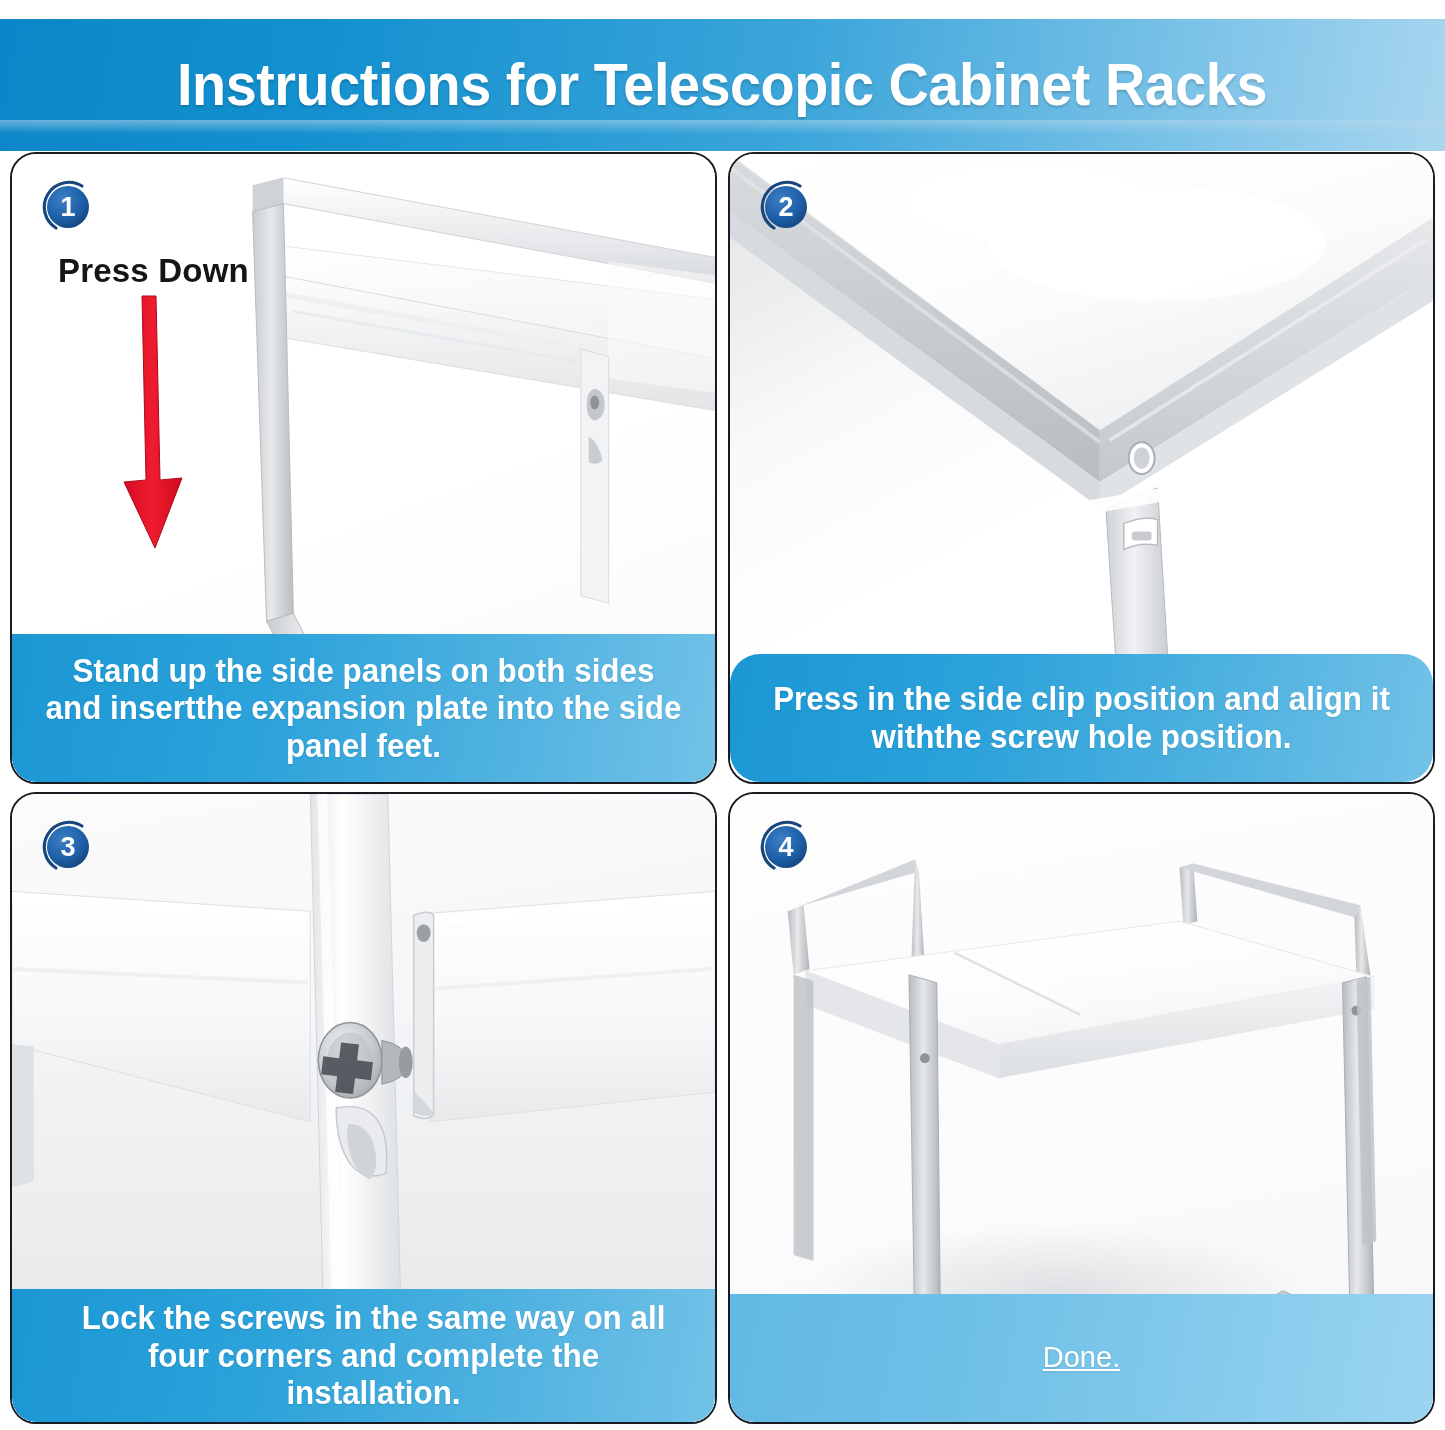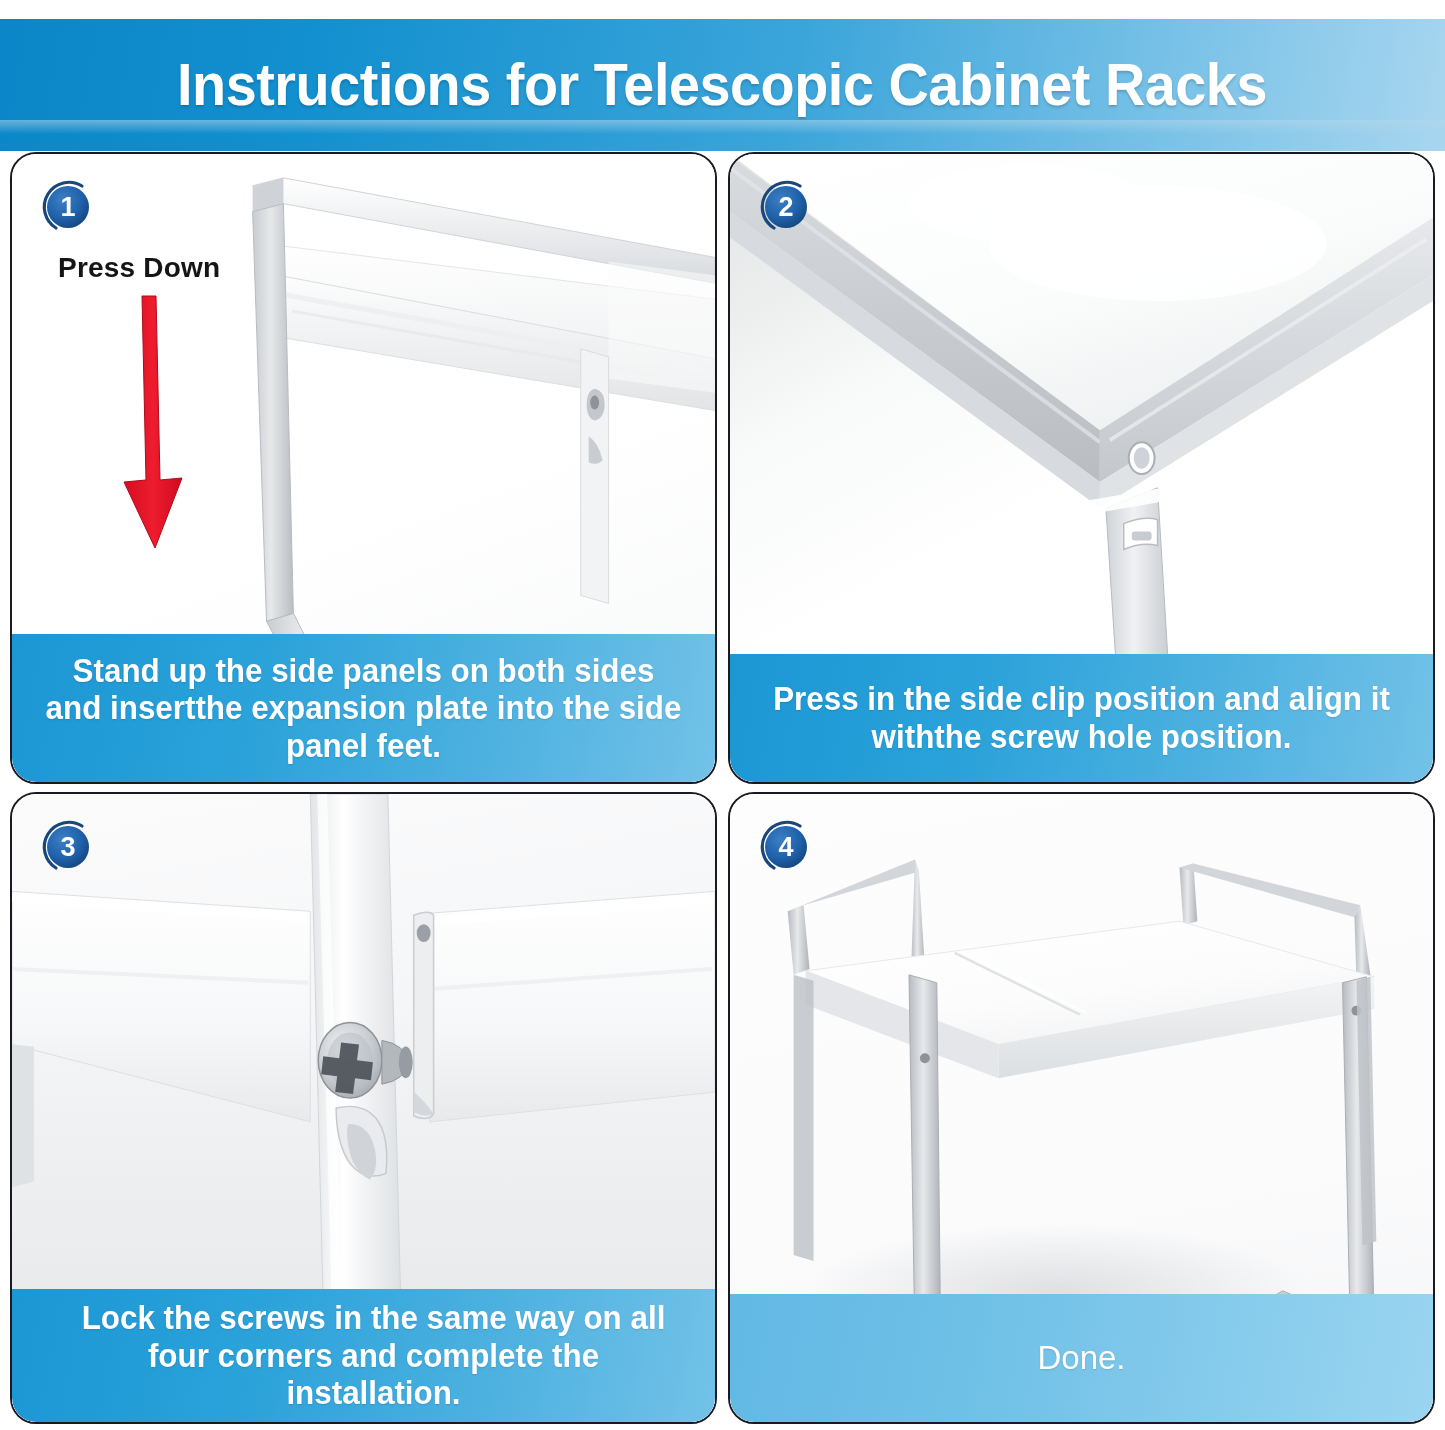--- a/index.html
+++ b/index.html
@@ -85,21 +85,21 @@
     height: 62px;
     z-index: 30;
   }
   .badge svg { display:block; width:62px; height:62px; }
 
   
   .press-label {
     position: absolute;
     left: 46px;
     top: 98px;
-    font-size: 28px;
+    font-size: 33px;
     font-weight: bold;
     color: #151515;
     letter-spacing: 0.2px;
     z-index: 25;
     white-space: nowrap;
   }
   .arrow-wrap {
     position: absolute;
     left: 96px;
     top: 138px;
@@ -133,25 +133,26 @@
     color: #ffffff;
     font-family: "Liberation Sans Narrow", "Liberation Sans", sans-serif;
     font-weight: bold;
     font-size: 33px;
     line-height: 1.14;
     transform: scaleX(0.95);
     text-shadow: 0 1px 2px rgba(0,0,0,0.12);
   }
   .caption-text.thin {
     font-weight: normal;
-    font-size: 33px;
+    font-size: 29px;
     transform: scaleX(1);
+    text-decoration: underline;
   }
   .cap-h1 { min-height: 148px; }
-  .cap-h2 { min-height: 128px; }
+  .cap-h2 { min-height: 128px; border-radius: 30px; }
   .cap-h3 { min-height: 128px; padding-left: 36px; }
   .cap-h4 { min-height: 128px; }
 
   
   .p1-bg {
     position:absolute; inset:0;
     background: linear-gradient(160deg,#ffffff 0%,#ffffff 55%,#f7f8f9 100%);
   }
   .p1 { position:absolute; inset:0; }
 

